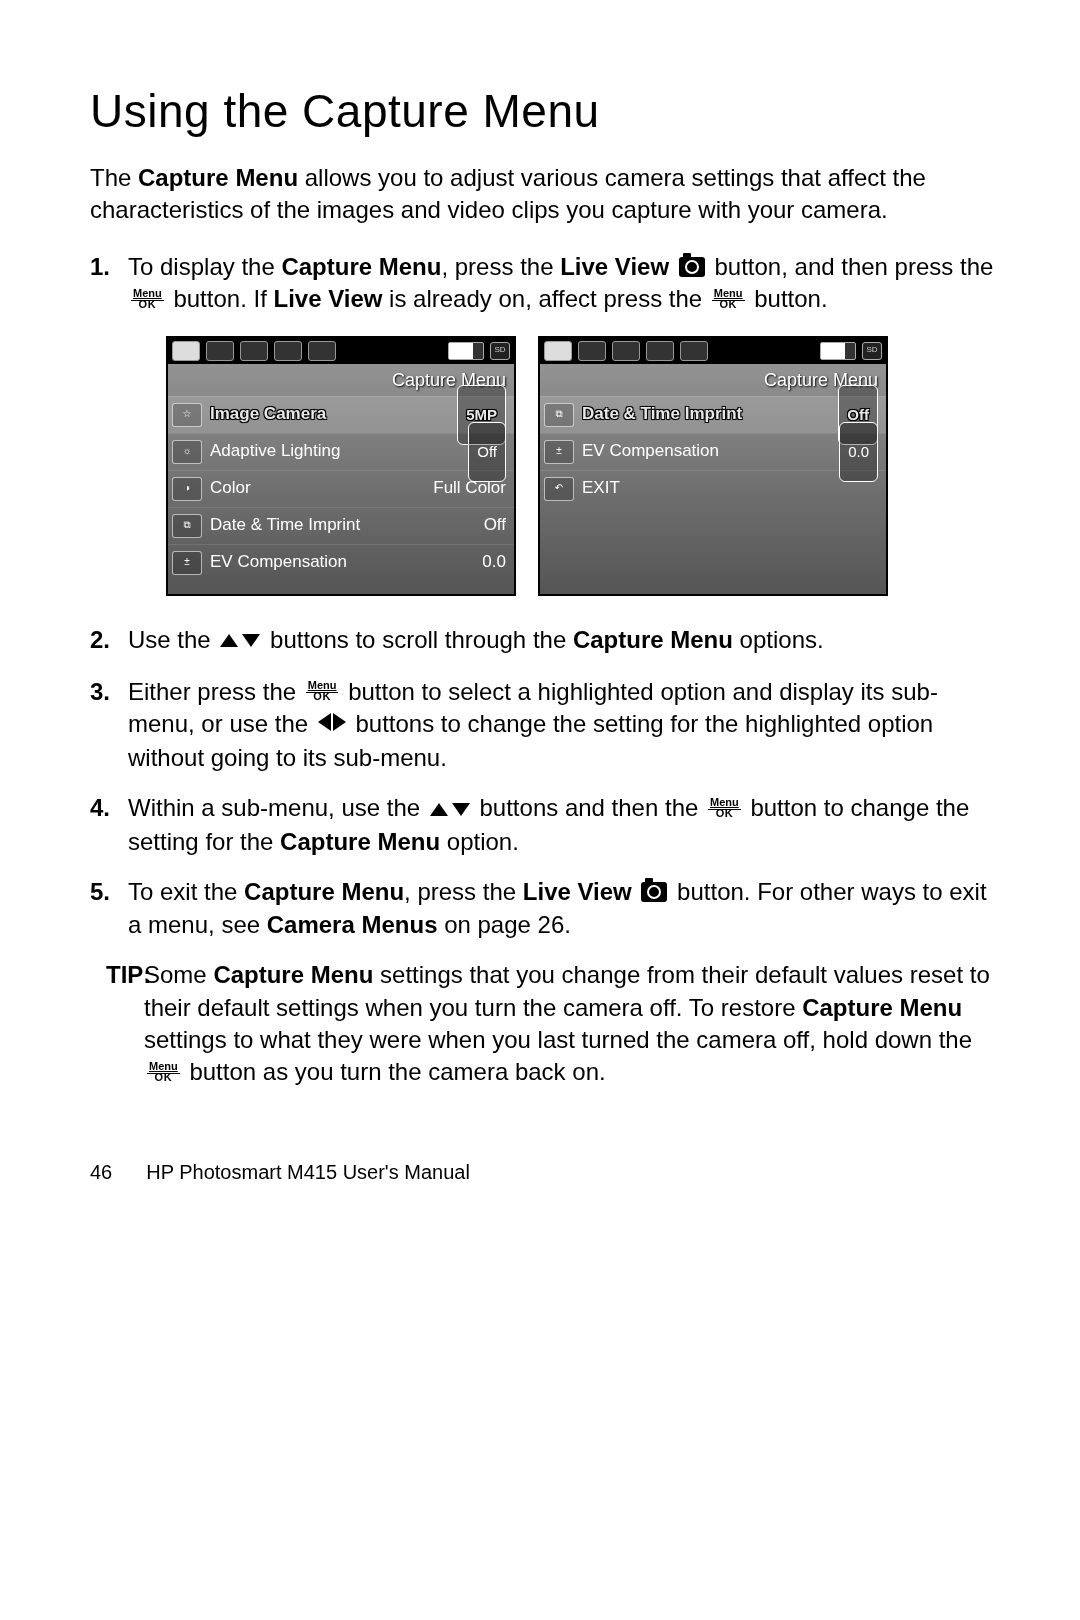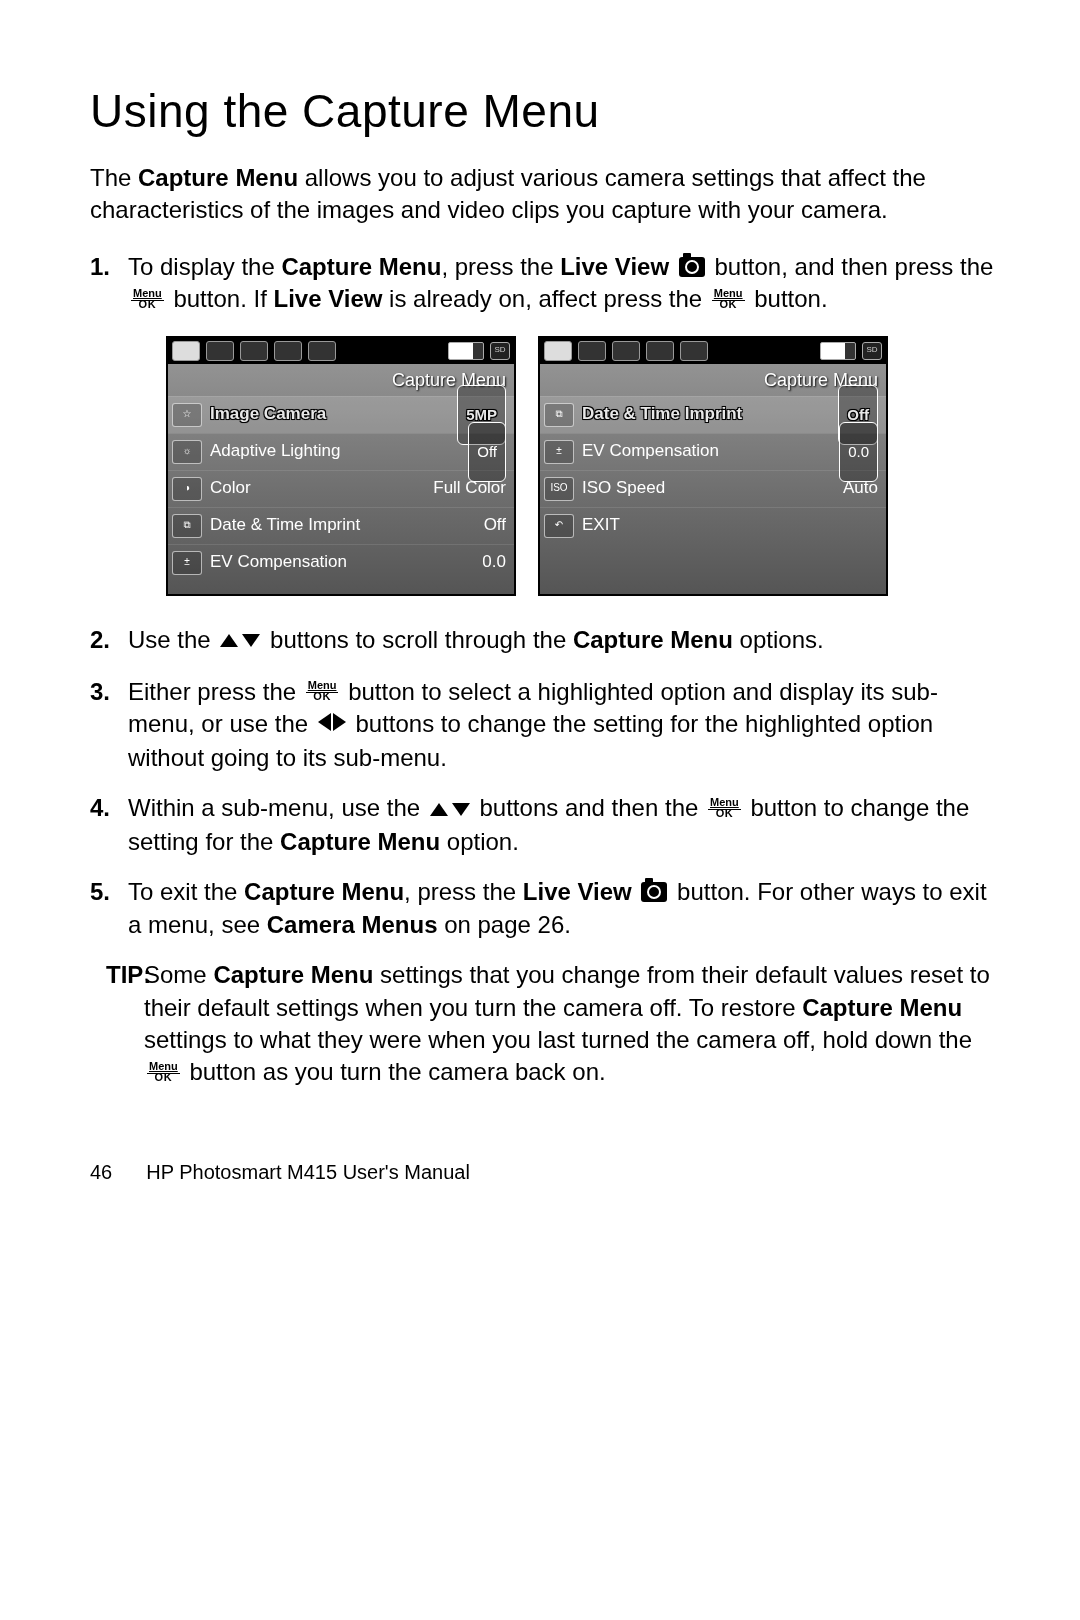--- a/index.html
+++ b/index.html
@@ -282,25 +282,20 @@
               <div class="ic">⧉</div>
               <div class="name">Date &amp; Time Imprint</div>
               <div class="val badge">Off</div>
             </div>
             <div class="row">
               <div class="ic">±</div>
               <div class="name">EV Compensation</div>
               <div class="val badge">0.0</div>
             </div>
             <div class="row">
-              <div class="ic">ISO</div>
-              <div class="name">ISO Speed</div>
-              <div class="val">Auto</div>
-            </div>
-            <div class="row">
               <div class="ic">↶</div>
               <div class="name">EXIT</div>
               <div class="val"></div>
             </div>
           </div>
       </div>
     </div>
   </li>
 
   <li>

